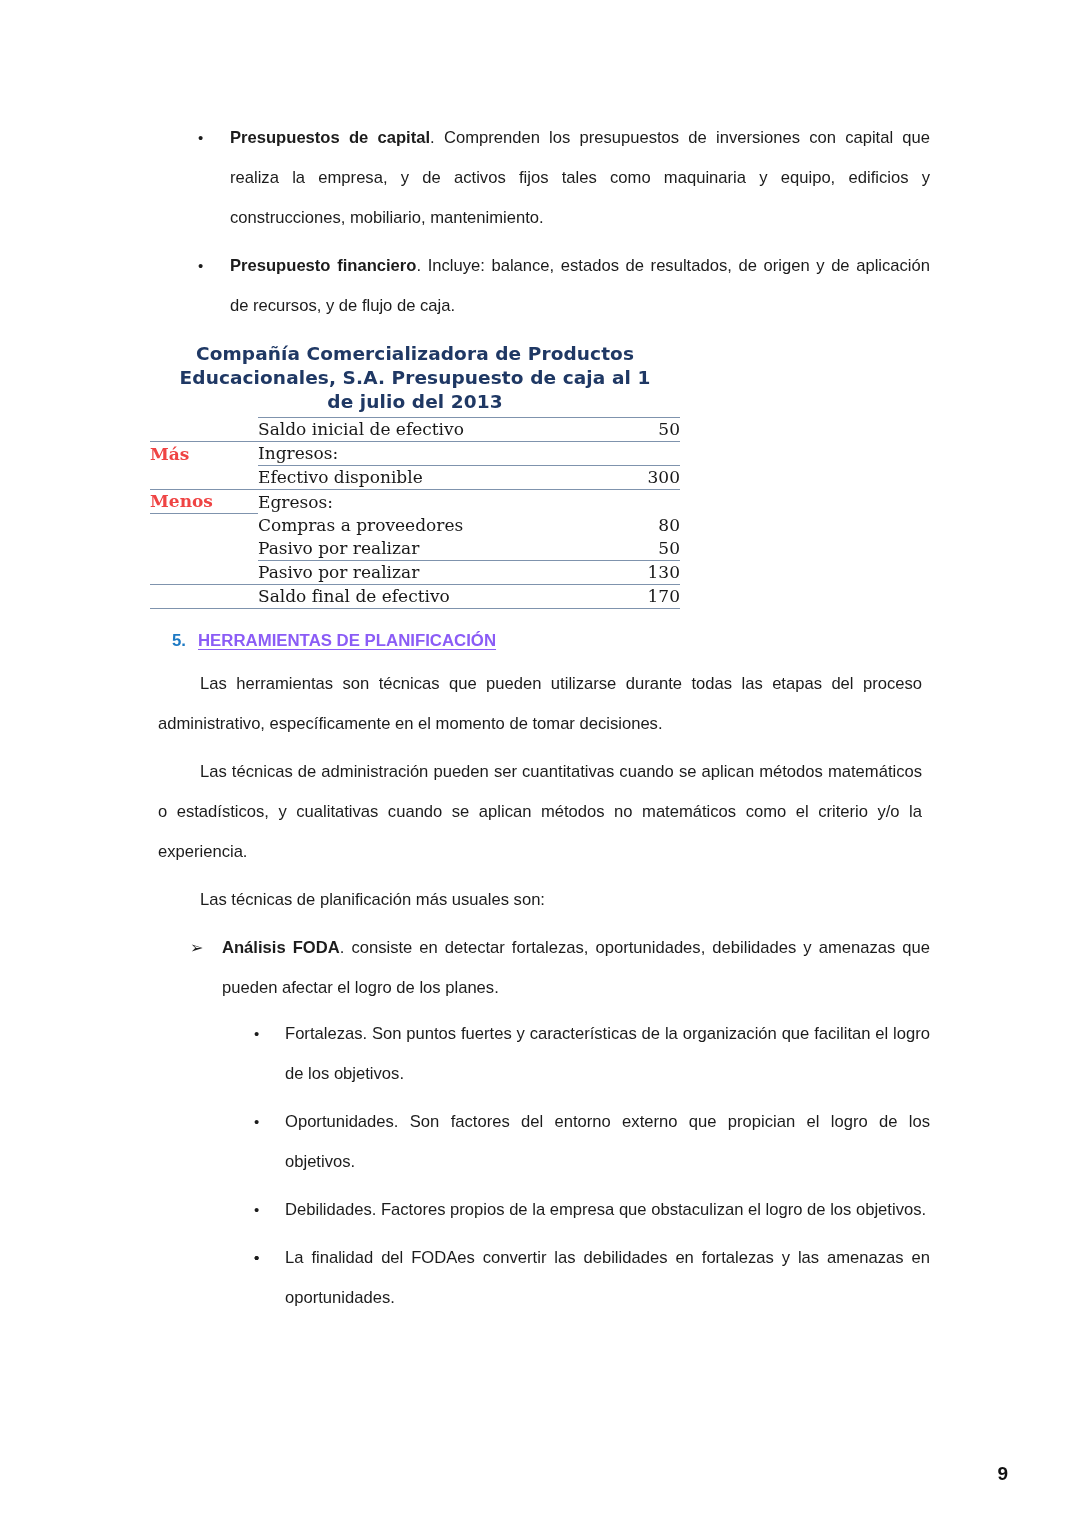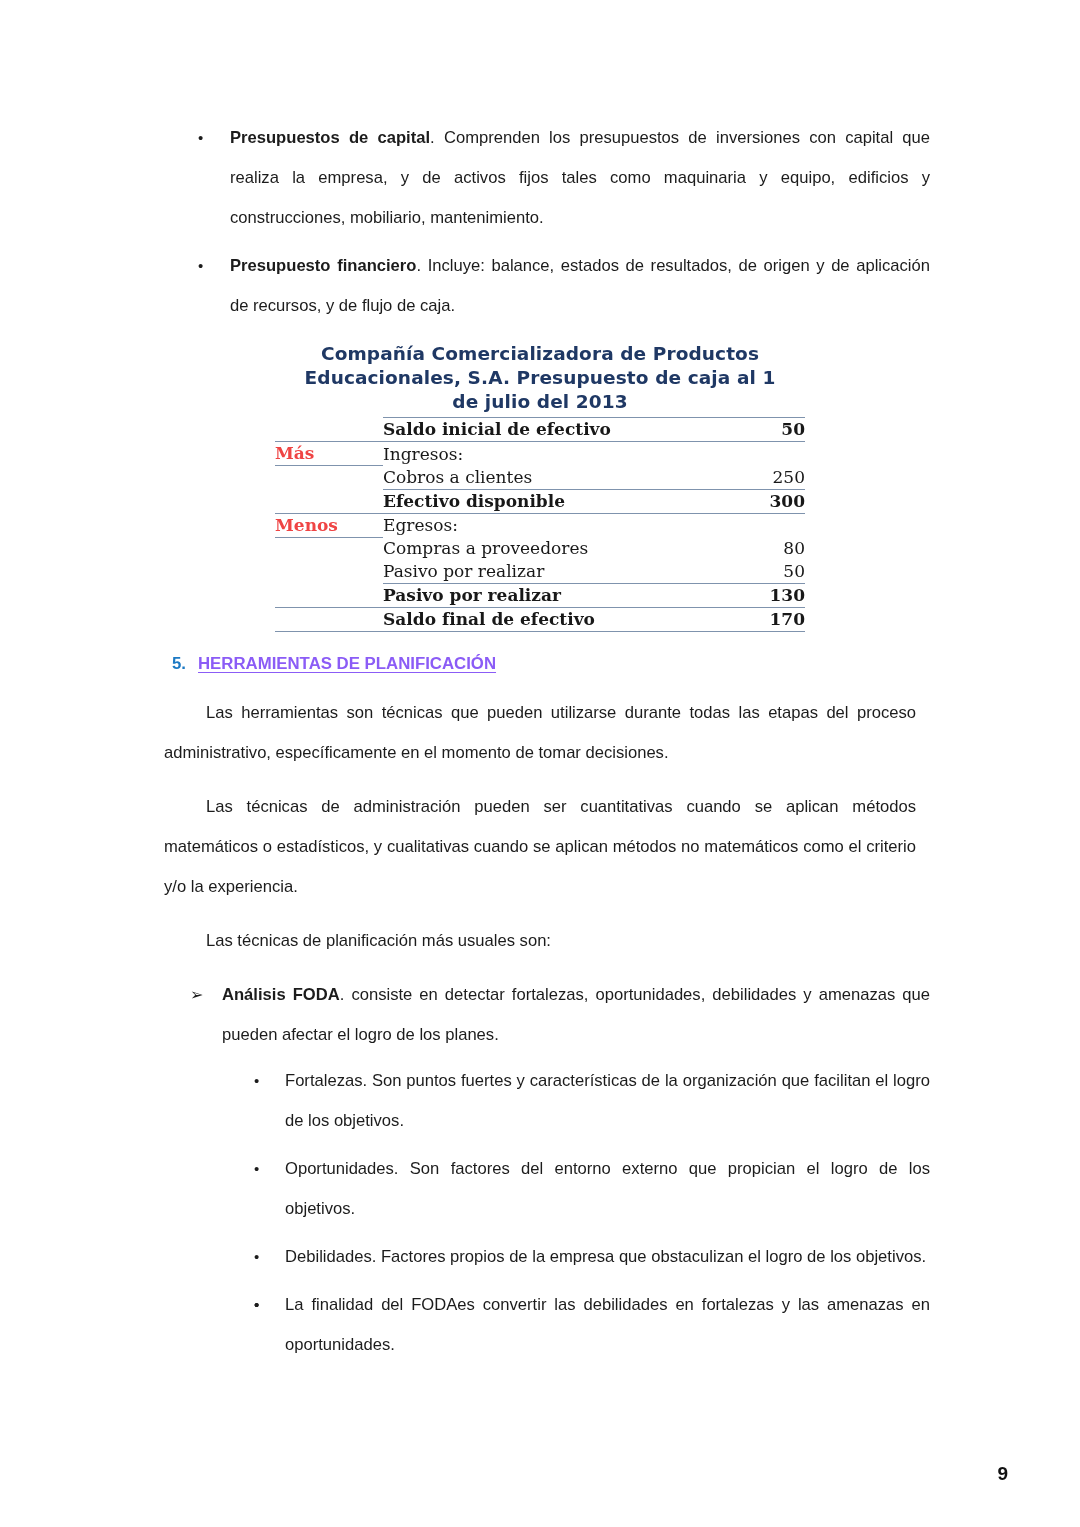--- a/index.html
+++ b/index.html
@@ -30,21 +30,21 @@
     width: 780px;
   }
 
   
   .para {
     font-size: 16.6px;
     line-height: 40px;
     text-align: justify;
     text-justify: inter-word;
     color: #1c1c1c;
-    margin: 14px;
+    margin: 8px;
   }
 
   .para.indent {
     text-indent: 42px;
   }
 
   
   .bul1 {
     position: relative;
     padding-left: 80px;
@@ -126,21 +126,20 @@
     color: #8b5cf6;
     text-decoration: underline;
     text-underline-offset: 3px;
     line-height: 30px;
   }
 
   
   .figure {
     margin: 16px 0 17px 0;
     display: flex;
-    justify-content: center;
   }
   .fig-inner {
     width: 530px;
   }
   .fig-title {
     font-family: "DejaVu Sans", sans-serif;
     font-weight: bold;
     font-size: 18.5px;
     line-height: 24px;
     color: #1f3864;
@@ -168,21 +167,21 @@
     padding-left: 2px;
   }
   td.c-item {
     padding-left: 4px;
   }
   td.c-amt {
     text-align: right;
     padding-right: 4px;
     width: 70px;
   }
-  tr.b td { font-weight: bold; }
+  tr.b td { font-weight: normal; }
 
   
   .rule-item-top { border-top: 1.6px solid #7f93ad; }
   .rule-label-top { border-top: 1.6px solid #7f93ad; }
   .rule-amt-top { border-top: 1.6px solid #7f93ad; }
   .rule-bottom-final { border-bottom: 1.6px solid #7f93ad; }
 
   
   .page-number {
     position: absolute;
@@ -224,25 +223,20 @@
               <td class="c-item rule-item-top">Saldo inicial de efectivo</td>
               <td class="c-amt rule-amt-top">50</td>
             </tr>
 
             <tr>
               <td class="c-label rule-label-top">Más</td>
               <td class="c-item rule-item-top">Ingresos:</td>
               <td class="c-amt rule-amt-top"></td>
             </tr>
 
-            <tr>
-              <td class="c-label rule-label-top"></td>
-              <td class="c-item">Cobros a clientes</td>
-              <td class="c-amt">250</td>
-            </tr>
 
             <tr class="b">
               <td class="c-label"></td>
               <td class="c-item rule-item-top">Efectivo disponible</td>
               <td class="c-amt rule-amt-top">300</td>
             </tr>
 
             <tr>
               <td class="c-label rule-label-top">Menos</td>
               <td class="c-item rule-item-top">Egresos:</td>

